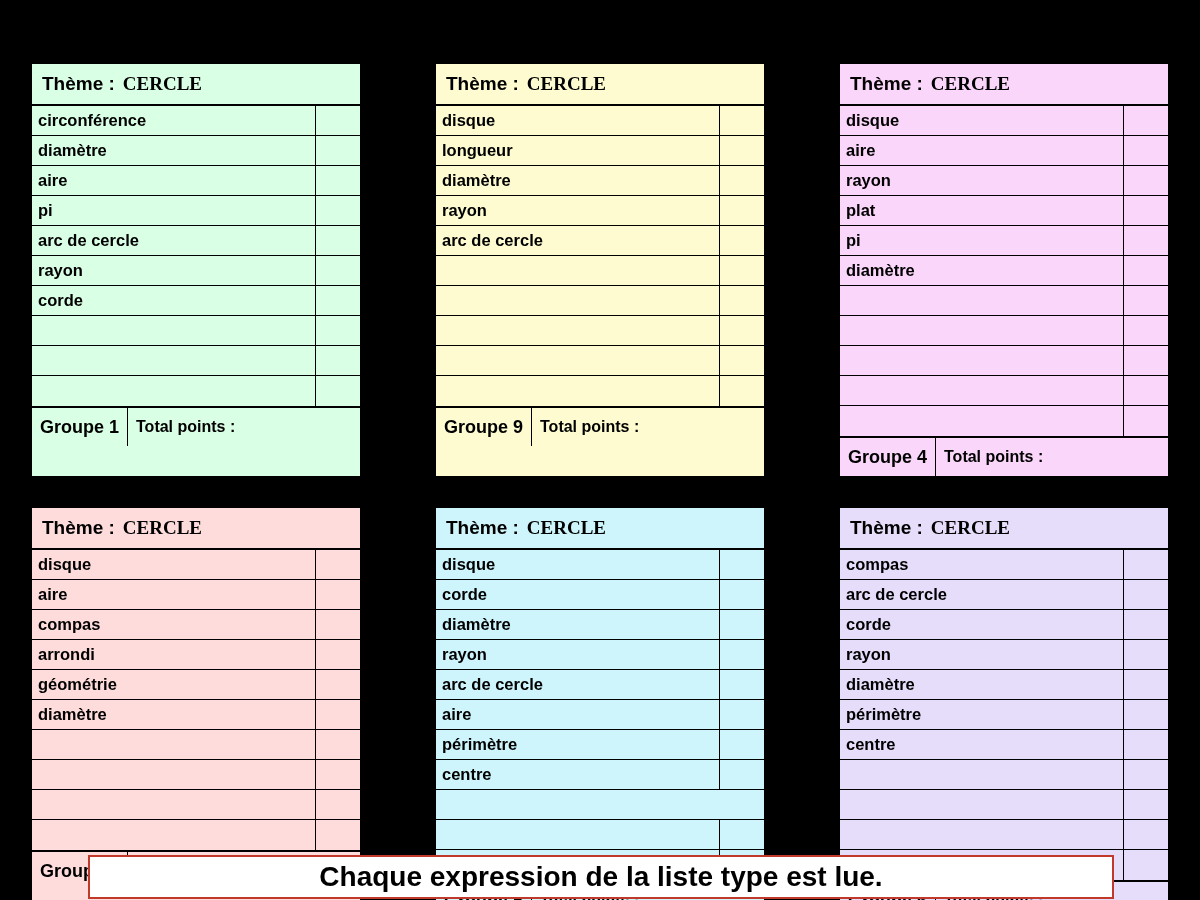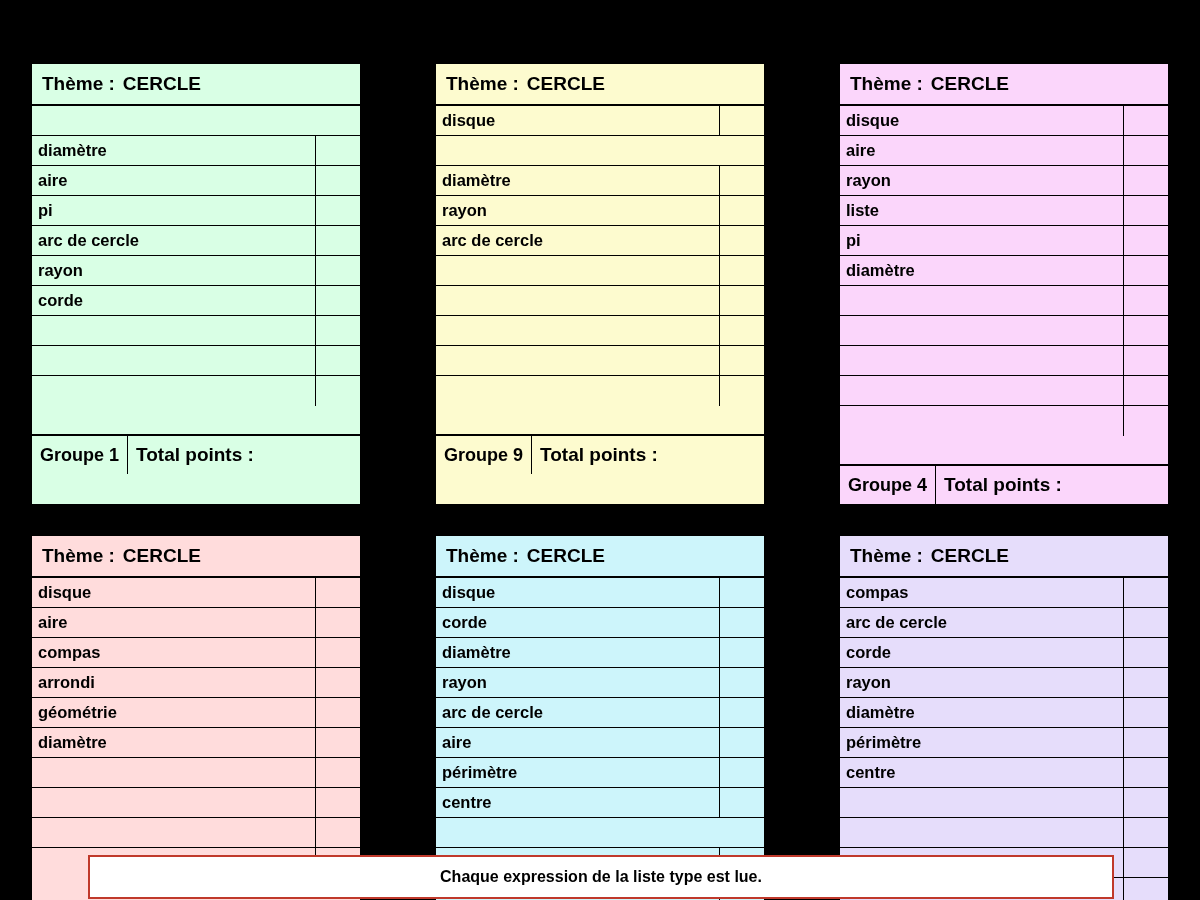--- a/index.html
+++ b/index.html
@@ -46,21 +46,21 @@
     font-size: 19px;
     font-weight: bold;
     color: #000;
     white-space: nowrap;
   }
   .card-header .theme-label {
     margin-right: 8px;
   }
   .card-header .theme-value {
     font-weight: bold;
-    font-family: Liberation Sans, sans-serif;
+    font-family: Liberation Serif, serif;
   }
   .rows {
     display: flex;
     flex-direction: column;
   }
   .row {
     height: 30px;
     display: flex;
     border-bottom: 1px solid #000;
     box-sizing: border-box;
@@ -85,71 +85,71 @@
     width: 44px;
     flex: 0 0 44px;
     box-sizing: border-box;
   }
   .card-footer {
     height: 40px;
     border-top: 2px solid #000;
     display: flex;
     align-items: stretch;
     box-sizing: border-box;
-    margin-top: 28px;
   }
   .card-footer .group {
     display: flex;
     align-items: center;
     padding: 0 8px;
     border-right: 1px solid #000;
     font-size: 18px;
     font-weight: bold;
     color: #000;
     white-space: nowrap;
   }
   .card-footer .total {
     display: flex;
     align-items: center;
     padding: 0 8px;
-    font-size: 19px;
+    font-size: 16px;
     font-weight: bold;
     color: #000;
     white-space: nowrap;
     flex: 1 1 auto;
   }
   .banner {
     position: absolute;
     left: 88px;
     top: 838px;
     width: 1026px;
     height: 44px;
     background: #ffffff;
     border: 2px solid #c0392b;
     box-sizing: border-box;
     display: flex;
     align-items: center;
     justify-content: center;
-    font-size: 16px;
+    font-size: 28px;
     font-weight: bold;
     color: #000;
   }
 </style>
 </head>
 <body>
 
 <div class="sheet">
   <div class="grid" id="cards-grid">
       <div class="card" style="background: rgb(217, 255, 229);">
         <div class="card-header">
           <span class="theme-label">Thème :</span>
           <span class="theme-value">CERCLE</span>
         </div>
         <div class="rows">
           <div class="row">
+            <div class="word">circonférence</div>
             <div class="pts"></div>
           </div>
           <div class="row">
             <div class="word">diamètre</div>
             <div class="pts"></div>
           </div>
           <div class="row">
             <div class="word">aire</div>
             <div class="pts"></div>
           </div>
@@ -191,20 +191,21 @@
         <div class="card-header">
           <span class="theme-label">Thème :</span>
           <span class="theme-value">CERCLE</span>
         </div>
         <div class="rows">
           <div class="row">
             <div class="word">disque</div>
             <div class="pts"></div>
           </div>
           <div class="row">
+            <div class="word">longueur</div>
             <div class="pts"></div>
           </div>
           <div class="row">
             <div class="word">diamètre</div>
             <div class="pts"></div>
           </div>
           <div class="row">
             <div class="word">rayon</div>
             <div class="pts"></div>
           </div>
@@ -250,21 +251,21 @@
           </div>
           <div class="row">
             <div class="word">aire</div>
             <div class="pts"></div>
           </div>
           <div class="row">
             <div class="word">rayon</div>
             <div class="pts"></div>
           </div>
           <div class="row">
-            <div class="word">liste</div>
+            <div class="word">plat</div>
             <div class="pts"></div>
           </div>
           <div class="row">
             <div class="word">pi</div>
             <div class="pts"></div>
           </div>
           <div class="row">
             <div class="word">diamètre</div>
             <div class="pts"></div>
           </div>

